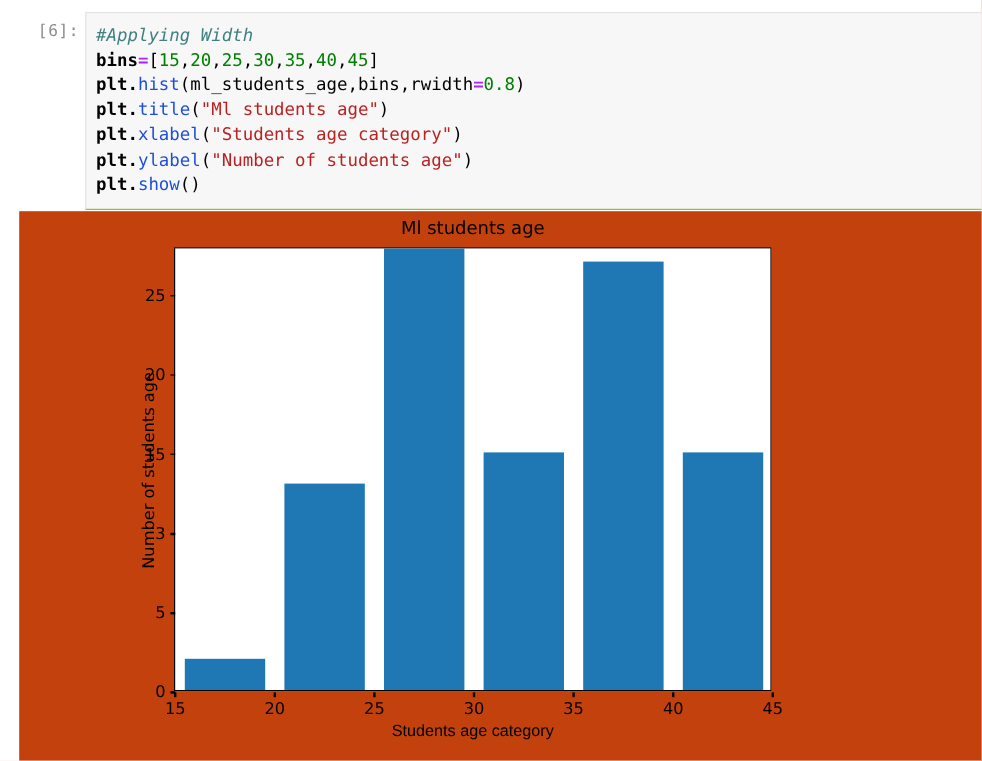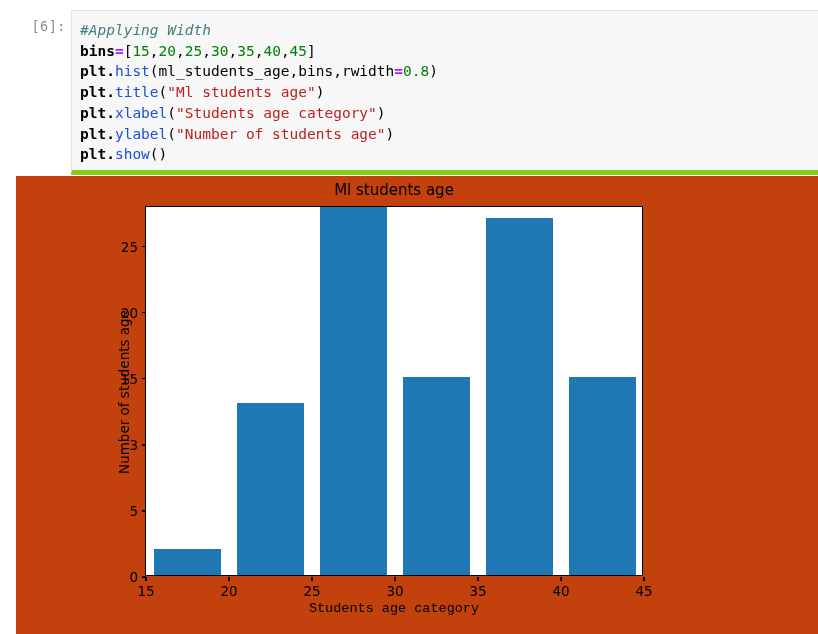--- a/index.html
+++ b/index.html
@@ -36,21 +36,21 @@
     white-space: pre;
   }
   #code-area {
     position: absolute;
     left: 71px;
     top: 10px;
     right: 0;
     height: 165px;
     background: #f7f7f7;
     border-top: 1px solid #e3e3e3;
-    border-bottom: 5px solid #84cc16;
+    border-bottom: 1px solid #84cc16;
     border-left: 1px solid #e3e3e3;
     box-sizing: border-box;
   }
   #code-lines {
     position: absolute;
     left: 8px;
     top: 9px;
     font-family: "DejaVu Sans Mono", "Liberation Mono", monospace;
     font-size: 14.5px;
     line-height: 20.7px;
@@ -145,21 +145,21 @@
     color: #000000;
     transform: translateY(-50%);
     white-space: nowrap;
   }
   #xlabel {
     position: absolute;
     left: 129px;
     top: 425px;
     width: 498px;
     text-align: center;
-    font-family: Liberation Mono, monospace;
+    font-family: Liberation Sans, sans-serif;
     font-size: 13.5px;
     color: #000000;
     white-space: nowrap;
   }
   #ylabel {
     position: absolute;
     left: -22px;
     top: 185px;
     font-family: "DejaVu Sans", sans-serif;
     font-size: 13.5px;

